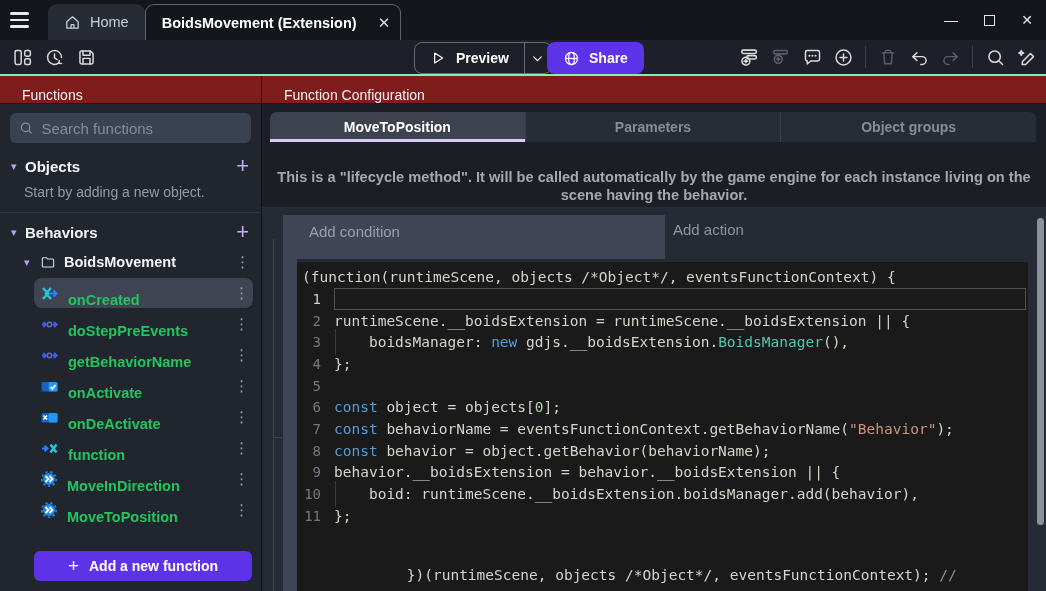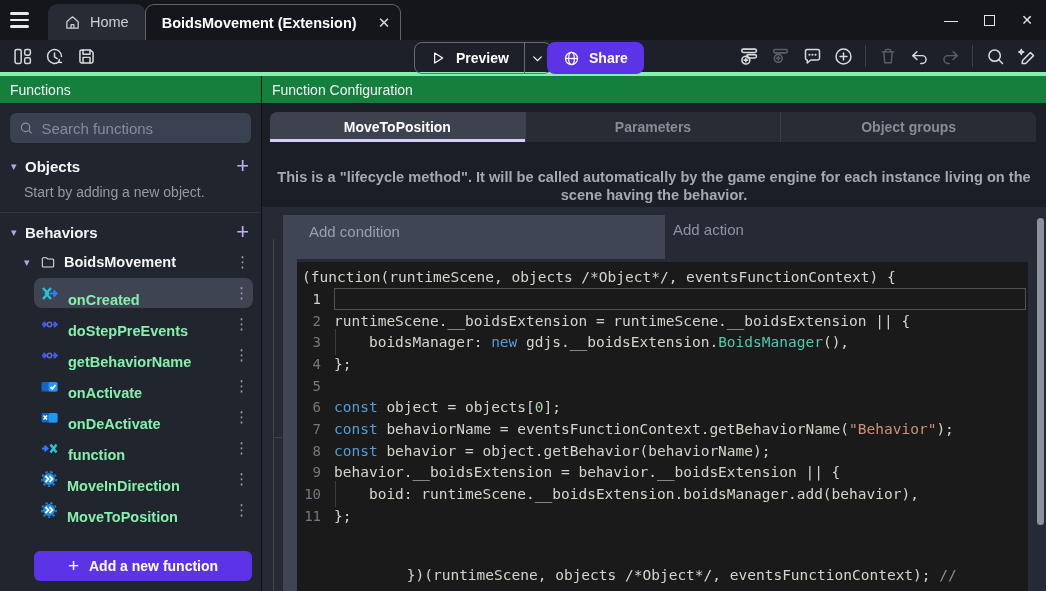--- a/index.html
+++ b/index.html
@@ -12,55 +12,55 @@
   .hamburger i { width:19px; height:2.4px; background:#e8eaee; border-radius:2px; display:block; }
   .tab { height:36px; display:flex; align-items:center; gap:9px; padding:3px 16px; border-radius:9px 9px 0 0; font-size:14.5px; }
   .tab.home { background:#272b33; color:#ccd0d6; margin-left:10px; }
   .tab.active { background:#14161c; border:1px solid #5f636b; border-bottom:none; color:#fff; font-weight:bold; padding-right:10px; }
   .tab .closex { color:#d8dade; font-weight:normal; font-size:15px; margin-left:12px; cursor:pointer; }
   .winbtns { margin-left:auto; display:flex; align-items:center; height:40px; }
   .winbtn { width:38px; height:40px; display:flex; align-items:center; justify-content:center; color:#e4e6ea; font-size:14px; cursor:pointer; }
   .winbtn .sq { width:11px; height:11px; border:1.4px solid #e4e6ea; display:block; }
 
   
-  .toolbar { height:36px; background:#1d2028; display:flex; align-items:center; position:relative; border-bottom:4px solid #86efac; }
+  .toolbar { height:36px; background:#1d2028; display:flex; align-items:center; position:relative; border-bottom:2px solid #86efac; }
   .tbgroup { display:flex; align-items:center; gap:4px; margin-left:8px; }
   .icbtn { width:28px; height:28px; display:flex; align-items:center; justify-content:center; border-radius:6px; cursor:pointer; }
   .icbtn svg { stroke:#d9dbdf; fill:none; stroke-width:1.7; stroke-linecap:round; stroke-linejoin:round; }
   .icbtn.dim svg { stroke:#5b5f68; }
   .preview { position:absolute; left:414px; top:2px; height:32px; border:1px solid #686c75; border-radius:8px; display:flex; align-items:stretch; color:#fff; }
   .preview .pmain { display:flex; align-items:center; gap:10px; padding:0 15px; font-weight:bold; font-size:14px; cursor:pointer; }
   .preview .pchev { width:27px; display:flex; align-items:center; justify-content:center; border-left:1px solid #686c75; cursor:pointer; }
   .share { position:absolute; left:547px; top:2px; height:32px; background:#5d33e8; border-radius:8px; display:flex; align-items:center; gap:9px; padding:0 16px; color:#fff; font-weight:bold; font-size:14px; cursor:pointer; }
   .tbright { margin-left:auto; display:flex; align-items:center; gap:3px; padding-right:6px; }
   .vsep { width:1px; height:22px; background:#3a3e47; margin:0 5px; }
 
   
   .content { display:flex; height:515px; }
   .sidebar { width:262px; background:#21252e; border-right:1px solid #0e1014; display:flex; flex-direction:column; position:relative; }
-  .panelhead { height:28px; background:#15803d; border-bottom:1px solid #14161c; display:flex; align-items:center; padding:0 10px; color:#f2f3f5; font-size:14px; flex:none; }
+  .panelhead { height:28px; background:#7f1d1d; border-bottom:1px solid #14161c; display:flex; align-items:flex-end; padding:0 22px; color:#f2f3f5; font-size:14px; flex:none; }
   .searchbox { margin:9px 10px 8px 10px; height:30px; background:#3a4150; border-radius:6px; display:flex; align-items:center; padding:0 9px; gap:8px; }
   .searchbox svg { stroke:#8b919d; fill:none; stroke-width:2; }
   .searchbox input { background:transparent; border:none; outline:none; color:#e3e6eb; font-size:15px; width:100%; font-family:"Liberation Sans",sans-serif; }
   .searchbox input::placeholder { color:#868c98; }
   .secrow { height:30px; display:flex; align-items:center; padding:0 12px 0 11px; cursor:pointer; }
   .secrow .arr { color:#b7a4ef; font-size:11px; width:14px; }
   .secrow .slabel { color:#f4f5f7; font-weight:bold; font-size:15px; flex:1; }
   .secrow .plus { color:#c0aef3; font-size:22px; font-weight:400; line-height:1; cursor:pointer; }
   .emptytxt { color:#949aa5; font-size:14px; margin:3px 0 10px 24px; }
   .sdiv { border-top:1px solid #313642; margin:2px 0 4px 0; }
   .grouprow { height:30px; display:flex; align-items:center; padding-left:24px; padding-right:14px; cursor:pointer; }
   .grouprow .arr { color:#b7a4ef; font-size:11px; width:16px; }
   .grouprow svg { stroke:#dfe1e6; fill:none; stroke-width:1.6; }
   .grouprow .glabel { color:#f4f5f7; font-weight:bold; font-size:14.5px; flex:1; margin-left:8px; }
   .kebab { color:#9aa0ab; font-size:15px; letter-spacing:0; cursor:pointer; width:12px; text-align:center; }
   .fnlist { }
   .fnrow { margin:1px 8px 1px 34px; height:30px; border-radius:8px; display:flex; align-items:center; padding:0 7px; cursor:pointer; }
   .fnrow.sel { background:#3e4452; }
-  .fnrow .fnlabel { color:#86efac; font-weight:600; font-size:14.5px; flex:1; margin-left:10px;margin-top:14px; }
+  .fnrow .fnlabel { color:#22c55e; font-weight:600; font-size:14.5px; flex:1; margin-left:10px;margin-top:14px; }
   .addfn { position:absolute; left:34px; bottom:10px; width:218px; height:30px; background:#5d33e8; border-radius:6px; display:flex; align-items:center; justify-content:center; gap:10px; color:#fff; font-weight:bold; font-size:14px; cursor:pointer; }
   .addfn .p { font-size:19px; font-weight:400; }
 
   .main { flex:1; background:#1b1e25; display:flex; flex-direction:column; }
   .tabsrow { display:flex; margin:8px 10px 0 8px; height:30px; }
   .ctab { flex:1; display:flex; align-items:center; justify-content:center; font-size:14px; font-weight:600; color:#878d98; background:#282c35; position:relative; cursor:pointer; }
   .ctab + .ctab { border-left:1px solid #3a3e47; }
   .ctab:first-child { border-radius:7px 0 0 0; }
   .ctab:last-child { border-radius:0 7px 0 0; }
   .ctab.active { background:#3d424e; color:#fff; font-weight:bold; }

